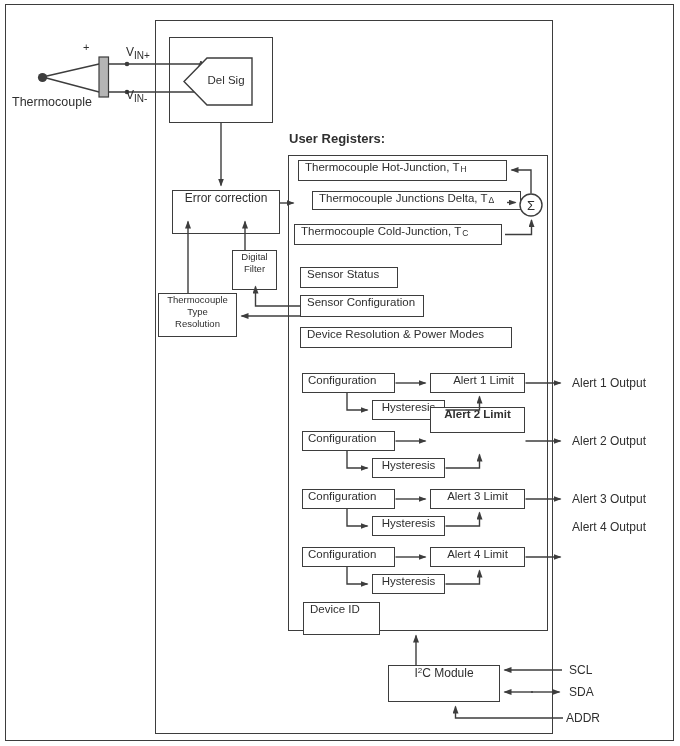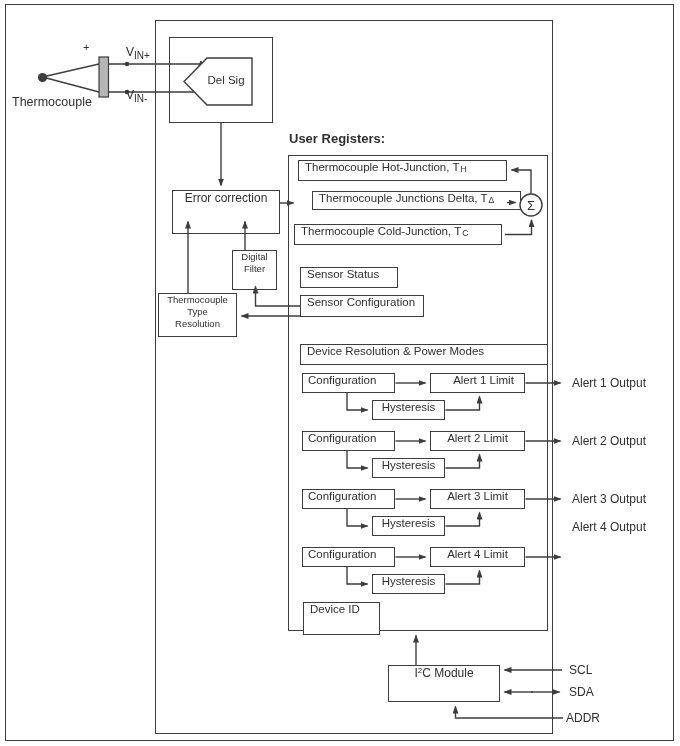--- a/index.html
+++ b/index.html
@@ -141,39 +141,39 @@
   </div>
 
   <div class="sigma">Σ</div>
 
   <div class="box pad" style="left:300px;top:267px;width:98px;height:21px;">
     <span>Sensor Status</span>
   </div>
   <div class="box pad" style="left:300px;top:295px;width:124px;height:22px;">
     <span>Sensor Configuration</span>
   </div>
-  <div class="box pad" style="left:300px;top:344px;width:248px;height:21px;">
+  <div class="box pad" style="left:300px;top:327px;width:212px;height:21px;">
     <span>Device Resolution &amp; Power Modes</span>
   </div>
 
   <div class="box pad" style="left:302px;top:373px;width:93px;height:20px;padding-left:5px;">
     <span>Configuration</span>
   </div>
   <div class="box center" style="left:430px;top:373px;width:95px;height:20px;padding-left:12px;">
     <span>Alert 1 Limit</span>
   </div>
   <div class="box center" style="left:372px;top:400px;width:73px;height:20px;">
     <span>Hysteresis</span>
   </div>
   <div class="lbl" style="left:572px;top:376px;font-size:12px;">Alert 1 Output</div>
 
   <div class="box pad" style="left:302px;top:431px;width:93px;height:20px;padding-left:5px;">
     <span>Configuration</span>
   </div>
-  <div class="box center" style="left:430px;top:431px;width:95px;height:20px;">
+  <div class="box center" style="left:430px;top:407px;width:95px;height:26px;font-weight:bold;">
     <span>Alert 2 Limit</span>
   </div>
   <div class="box center" style="left:372px;top:458px;width:73px;height:20px;">
     <span>Hysteresis</span>
   </div>
   <div class="lbl" style="left:572px;top:434px;font-size:12px;">Alert 2 Output</div>
 
   <div class="box pad" style="left:302px;top:489px;width:93px;height:20px;padding-left:5px;">
     <span>Configuration</span>
   </div>

